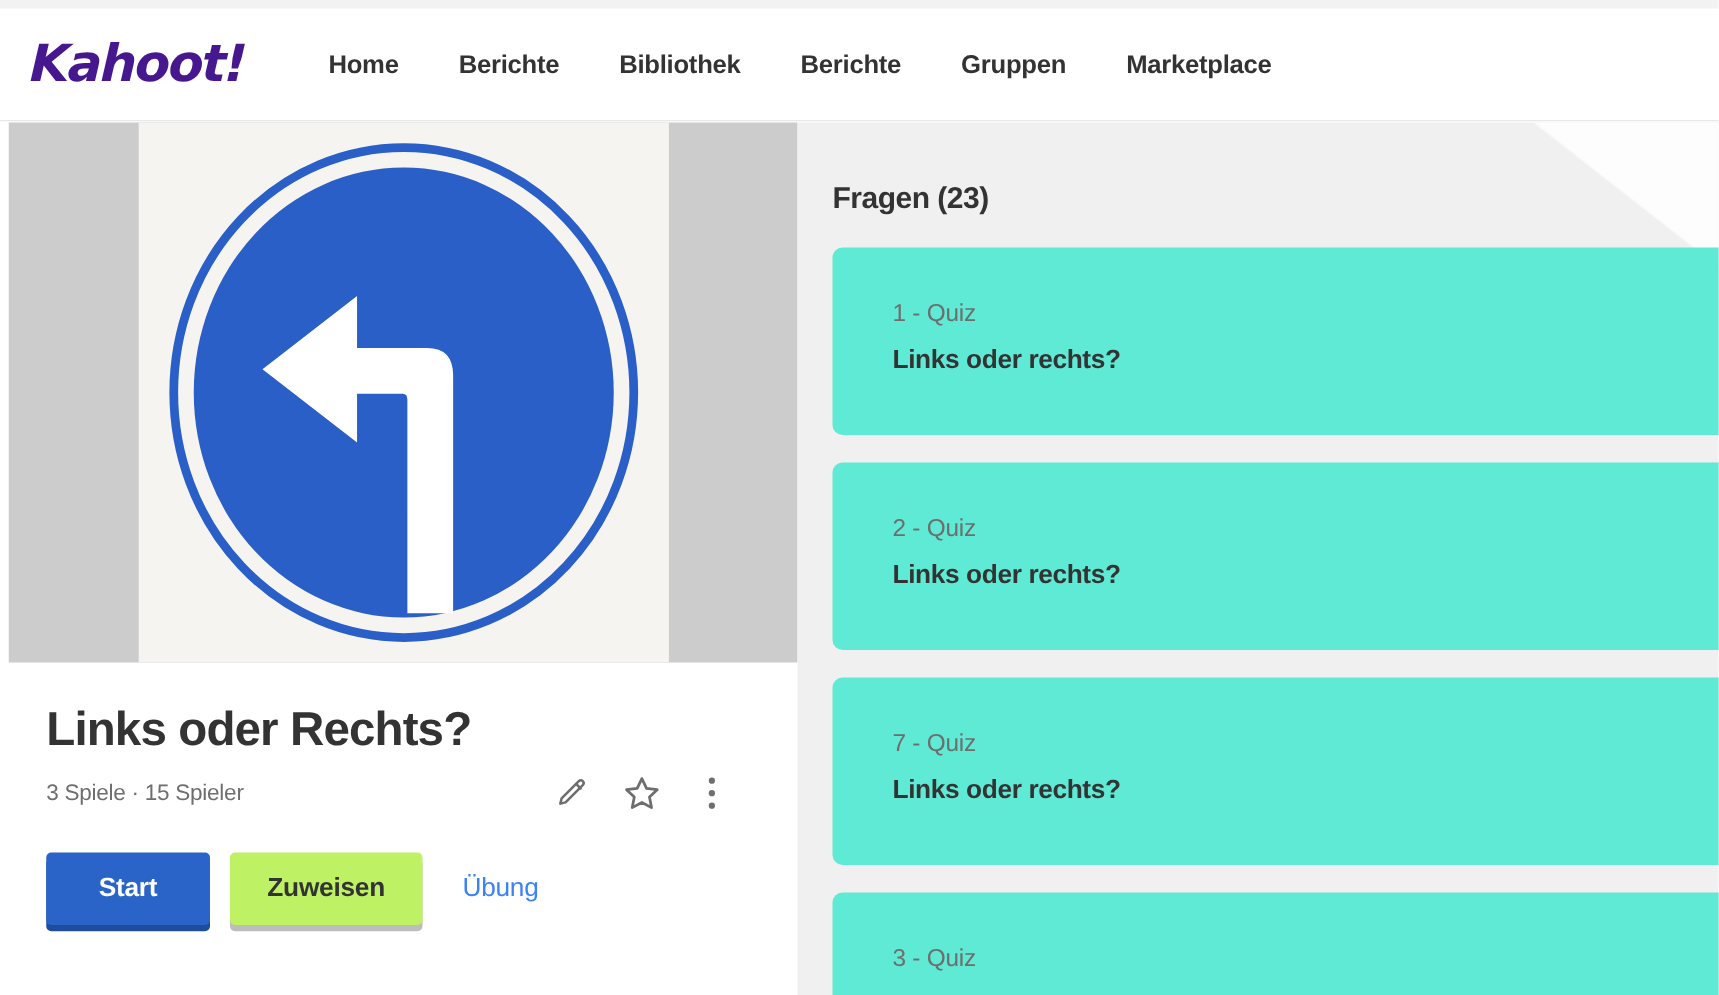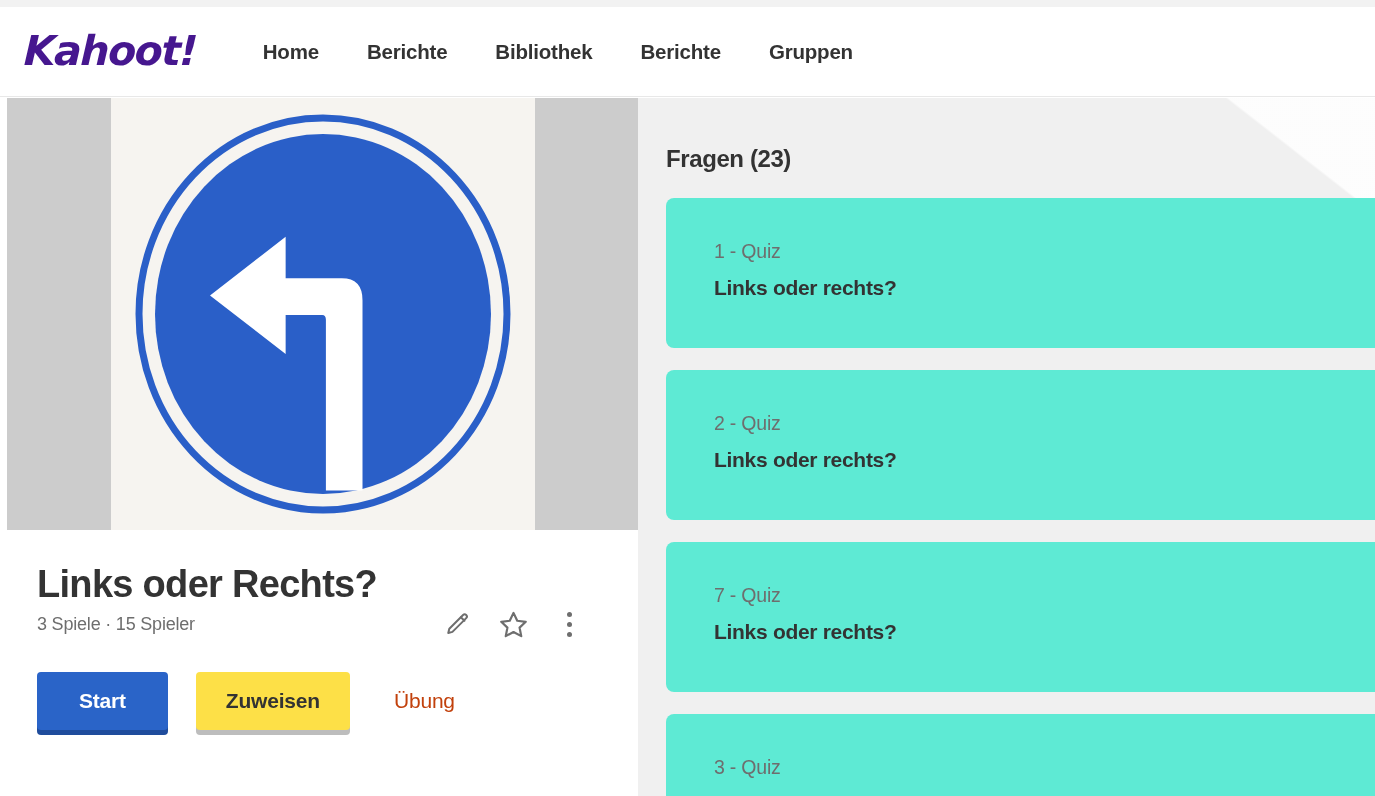--- a/index.html
+++ b/index.html
@@ -117,21 +117,21 @@
 
   .kahoot-title {
     font-size: 38px;
     font-weight: bold;
     color: #333333;
     letter-spacing: -0.7px;
     line-height: 1.1;
   }
 
   .meta-row {
-    margin-top: 2px;
+    margin-top: 12px;
     display: flex;
     align-items: center;
     justify-content: space-between;
   }
 
   .meta-text {
     font-size: 18px;
     color: #6e6e6e;
     letter-spacing: -0.2px;
   }
@@ -153,54 +153,54 @@
   }
   .icon-btn svg { display: block; }
 
   .dots { display: flex; flex-direction: column; gap: 5px; align-items: center; }
   .dots span { width: 5px; height: 5px; border-radius: 50%; background: #6e6e6e; display: block; }
 
   .btn-row {
     margin-top: 30px;
     display: flex;
     align-items: flex-start;
-    gap: 28px;
+    gap: 16px;
   }
 
   .btn-start {
     background: #2a64c8;
     color: #ffffff;
     font-size: 21px;
     font-weight: bold;
     border: none;
     border-radius: 4px;
     padding: 17px 42px;
     box-shadow: 0 5px 0 0 #1f4c9c;
     cursor: pointer;
     font-family: "Liberation Sans", sans-serif;
     letter-spacing: -0.2px;
   }
 
   .btn-assign {
-    background: #fde047;
+    background: #bef264;
     color: #333333;
     font-size: 21px;
     font-weight: bold;
     border: none;
     border-radius: 4px;
     padding: 17px 30px;
     box-shadow: 0 5px 0 0 #bdbdbd;
     cursor: pointer;
     font-family: "Liberation Sans", sans-serif;
     letter-spacing: -0.2px;
   }
 
   .btn-practice {
     background: transparent;
-    color: #c2410c;
+    color: #3b82f6;
     font-size: 21px;
     border: none;
     padding: 17px 16px;
     cursor: pointer;
     font-family: "Liberation Sans", sans-serif;
     letter-spacing: -0.2px;
   }
 
   
   .right-panel {
@@ -269,20 +269,21 @@
   <div class="top-strip"></div>
 
   <div class="header">
     <div class="logo">Kahoot!</div>
     <nav class="nav">
       <div class="nav-item">Home</div>
       <div class="nav-item">Berichte</div>
       <div class="nav-item">Bibliothek</div>
       <div class="nav-item">Berichte</div>
       <div class="nav-item">Gruppen</div>
+      <div class="nav-item">Marketplace</div>
     </nav>
   </div>
 
   <div class="main">
 
     <div class="left-panel">
 
       <div class="cover">
         <div class="cover-photo">
           <svg class="sign-svg" viewBox="0 0 424 432">

